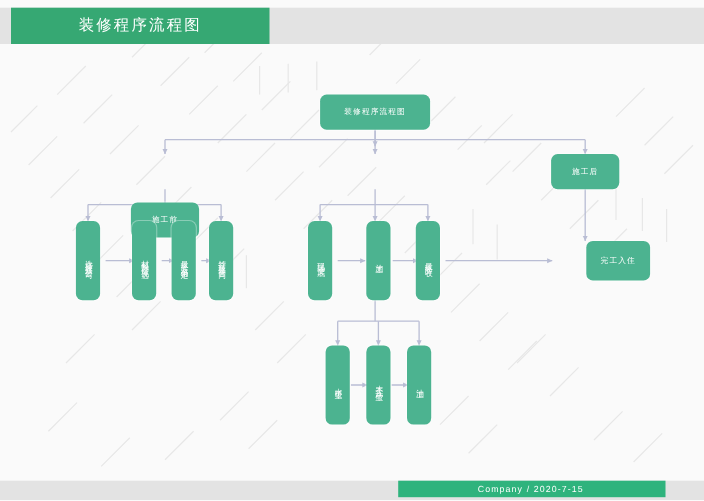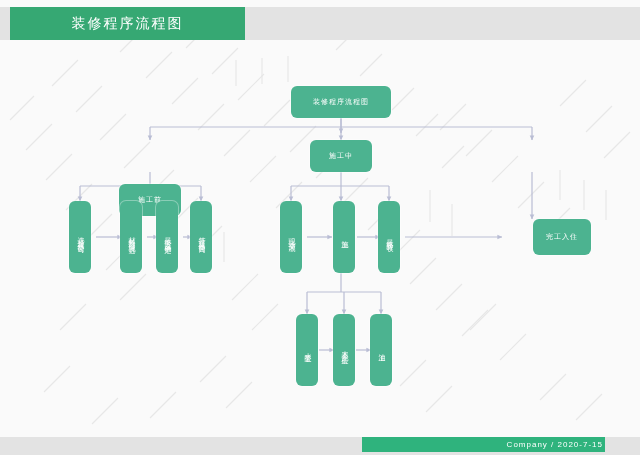--- a/index.html
+++ b/index.html
@@ -84,21 +84,21 @@
     background: #2fb37d;
     z-index: 3;
   }
   .footer-text {
     position: absolute;
     left: 362px;
     bottom: 3px;
     width: 241px;
     height: 15px;
     line-height: 15px;
-    text-align: right;
+    text-align: center;
     color: #ffffff;
     font-size: 8px;
     letter-spacing: 1px;
     font-family: "Liberation Sans", sans-serif;
     z-index: 4;
     white-space: nowrap;
   }
 
   
   .connectors {
@@ -278,24 +278,24 @@
   </svg>
 
   <div class="node" style="left:291px; top:86px; width:100px; height:32px;">
     <span class="node-label">装修程序流程图</span>
   </div>
 
   <div class="node" style="left:119px; top:140px; width:62px; height:32px;margin-top:44px;">
     <span class="node-label">施工前</span>
   </div>
 
-  <div class="node" style="left:310px; top:140px; width:62px; height:32px;">
-    <span class="node-label">施工中</span>
-  </div>
-
+
+  <div class="node" style="left:501px; top:140px; width:62px; height:32px;">
+    <span class="node-label">施工后</span>
+  </div>
 
   <div class="node vertical" style="left:69px; top:201px; width:22px; height:72px;">
     <span class="node-label">选择装修公司</span>
   </div>
 
   <div class="node vertical" style="left:120px; top:201px; width:22px; height:72px;">
     <span class="node-label">材料询价挑选</span>
   </div>
 
   <div class="node vertical" style="left:156px; top:201px; width:22px; height:72px;">

